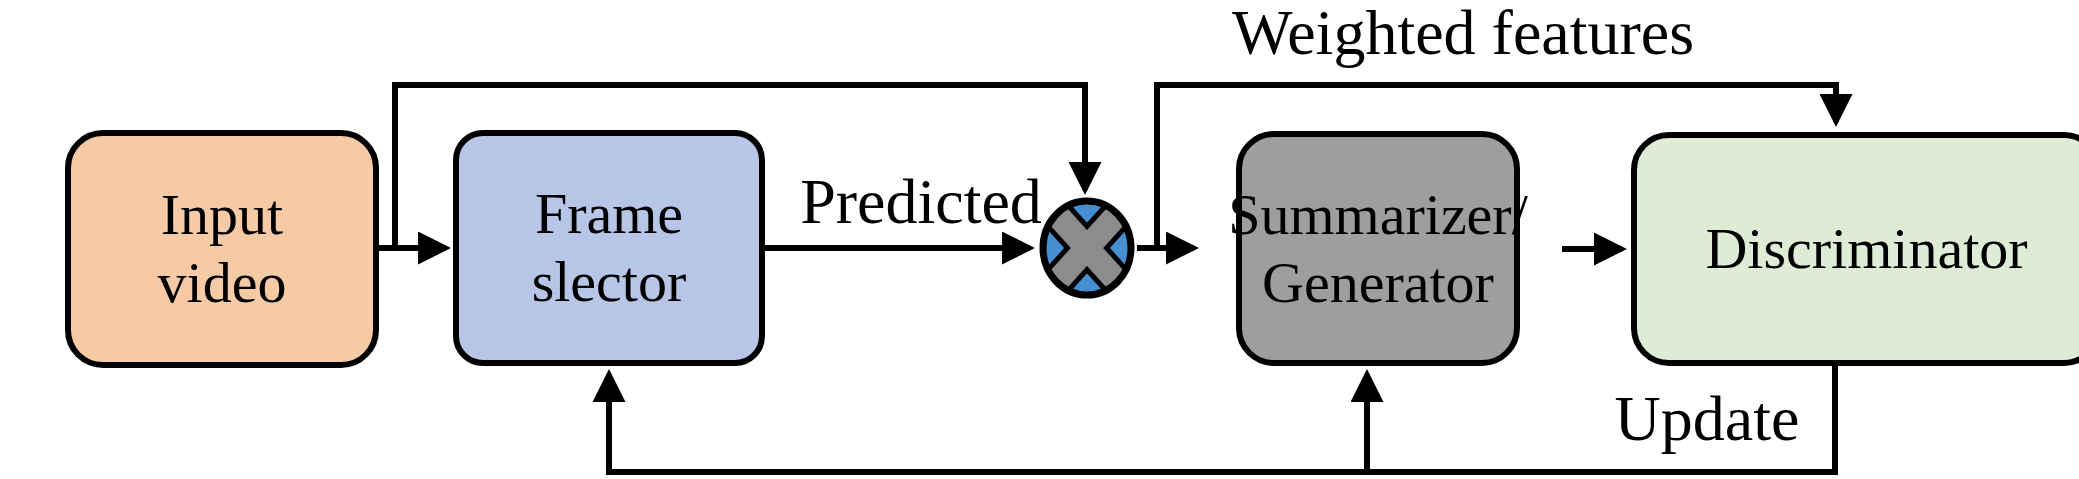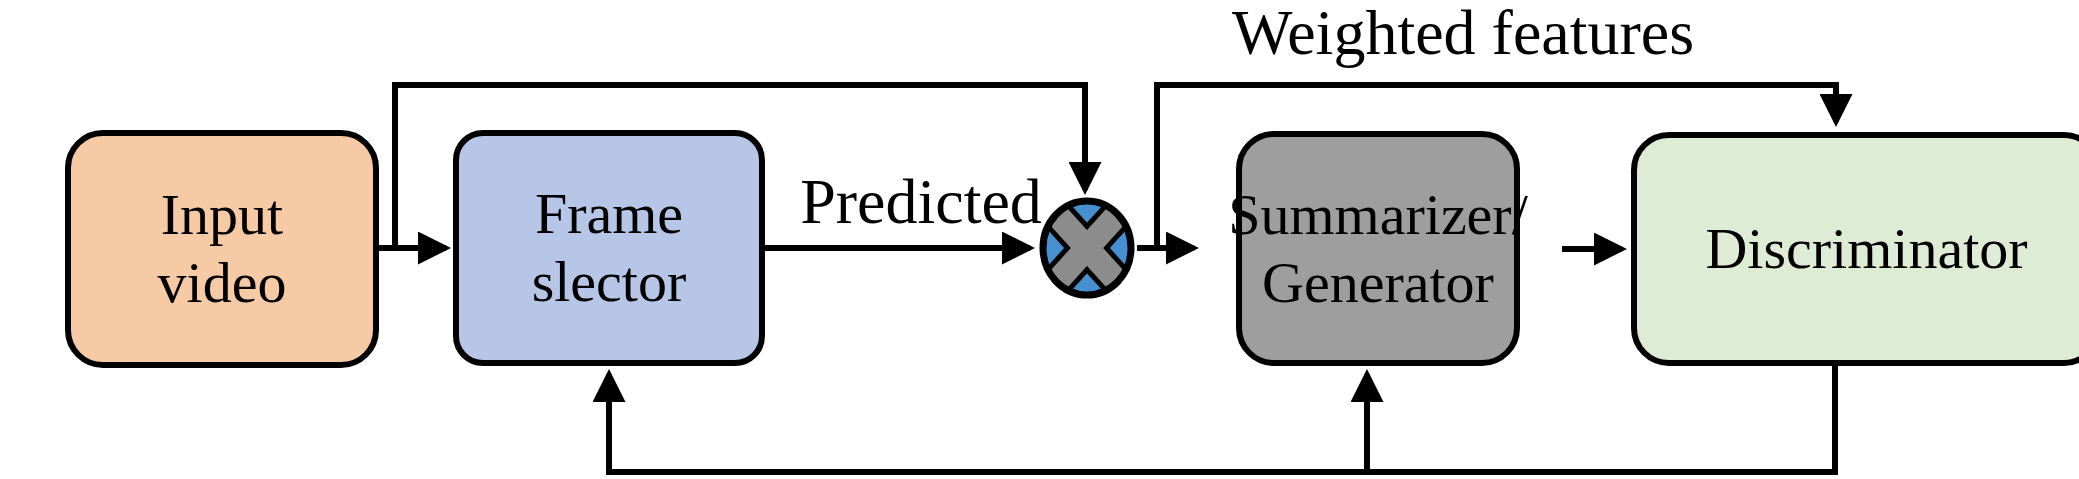--- a/index.html
+++ b/index.html
@@ -98,14 +98,15 @@
     <span>Summarizer/
 Generator</span>
   </div>
 
   <div class="box box-discriminator" style="background: rgb(222, 235, 213);">
     <span>Discriminator</span>
   </div>
 
   <div class="float-label lbl-predicted">Predicted</div>
   <div class="float-label lbl-weighted">Weighted features</div>
+  <div class="float-label lbl-update">Update</div>
 
 </div>
 
 </body></html>

